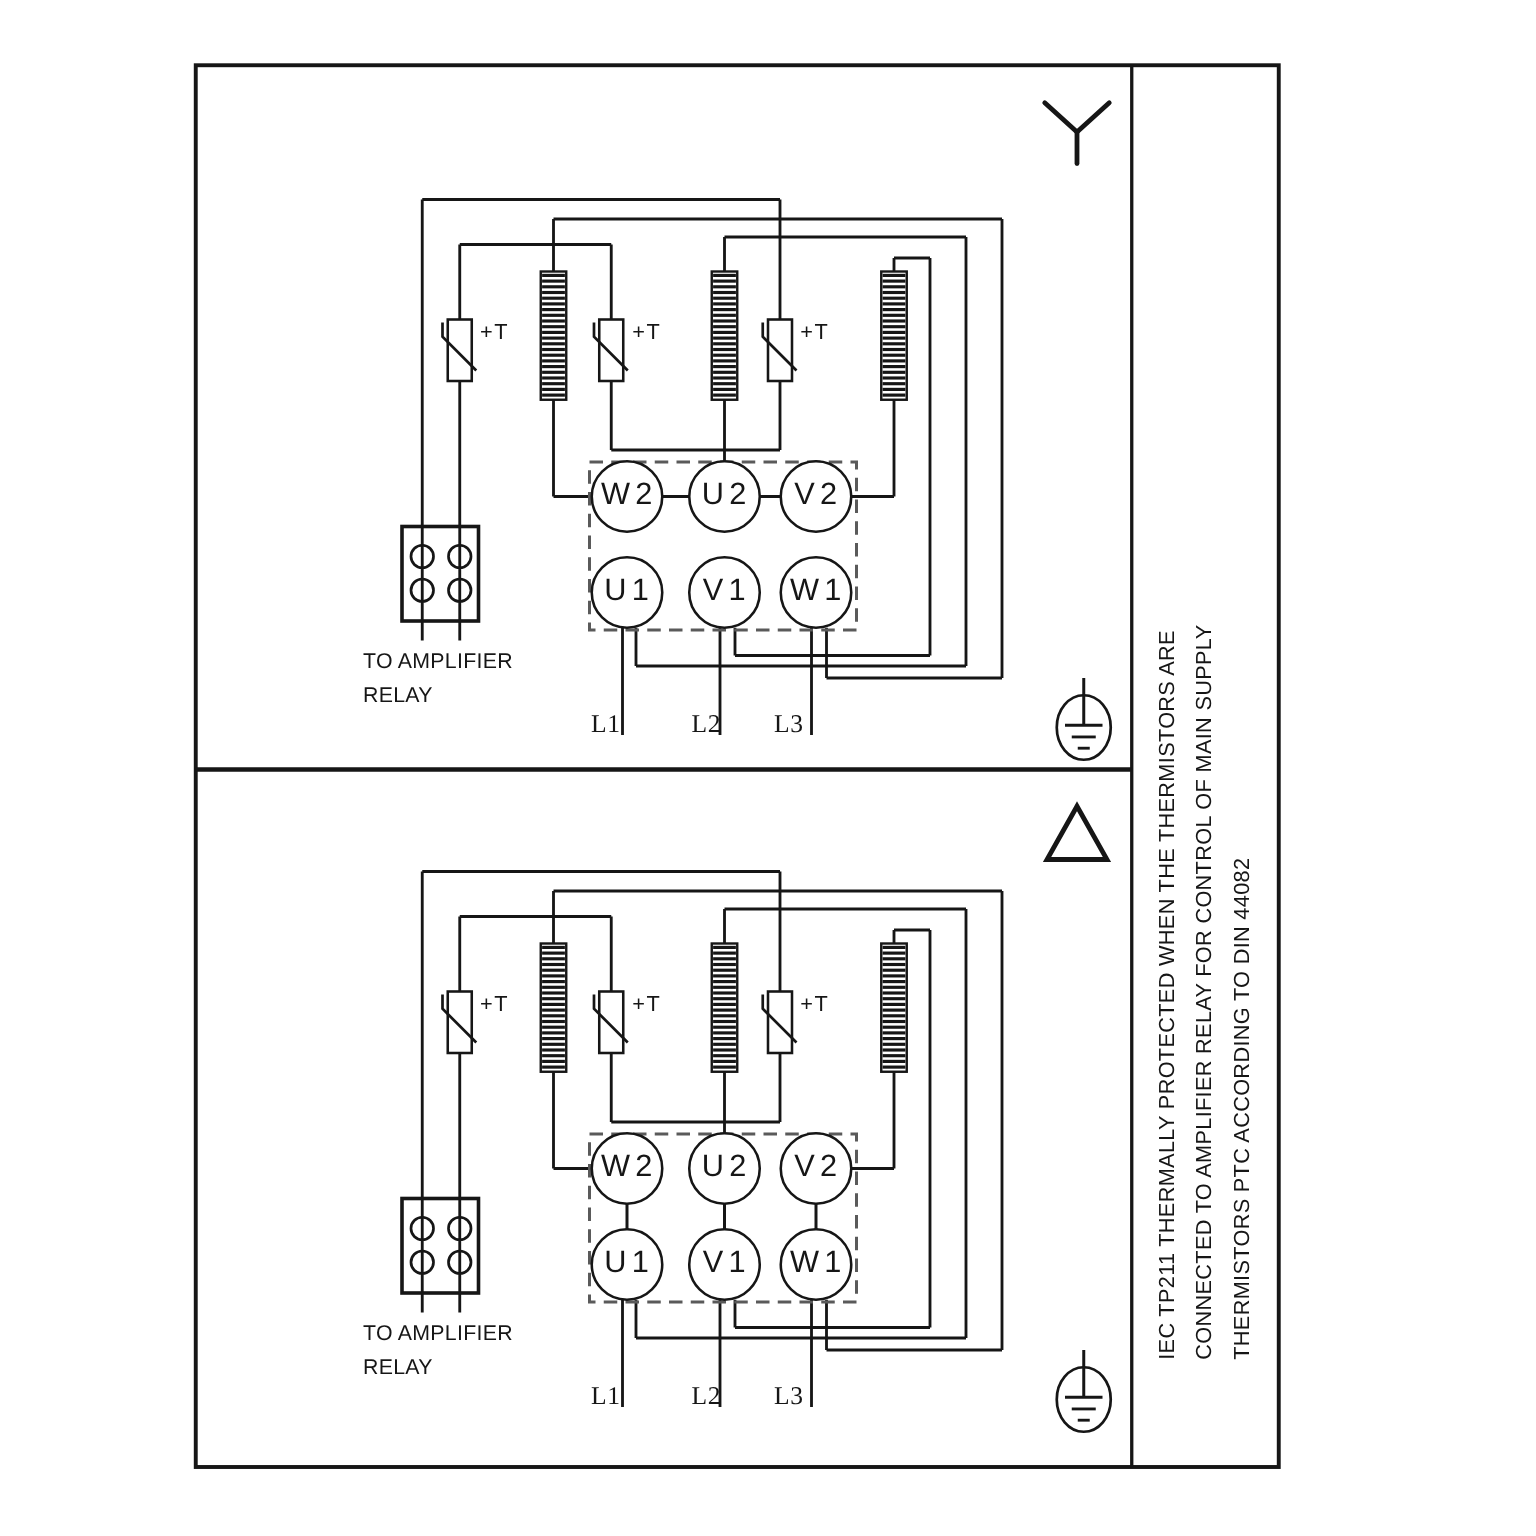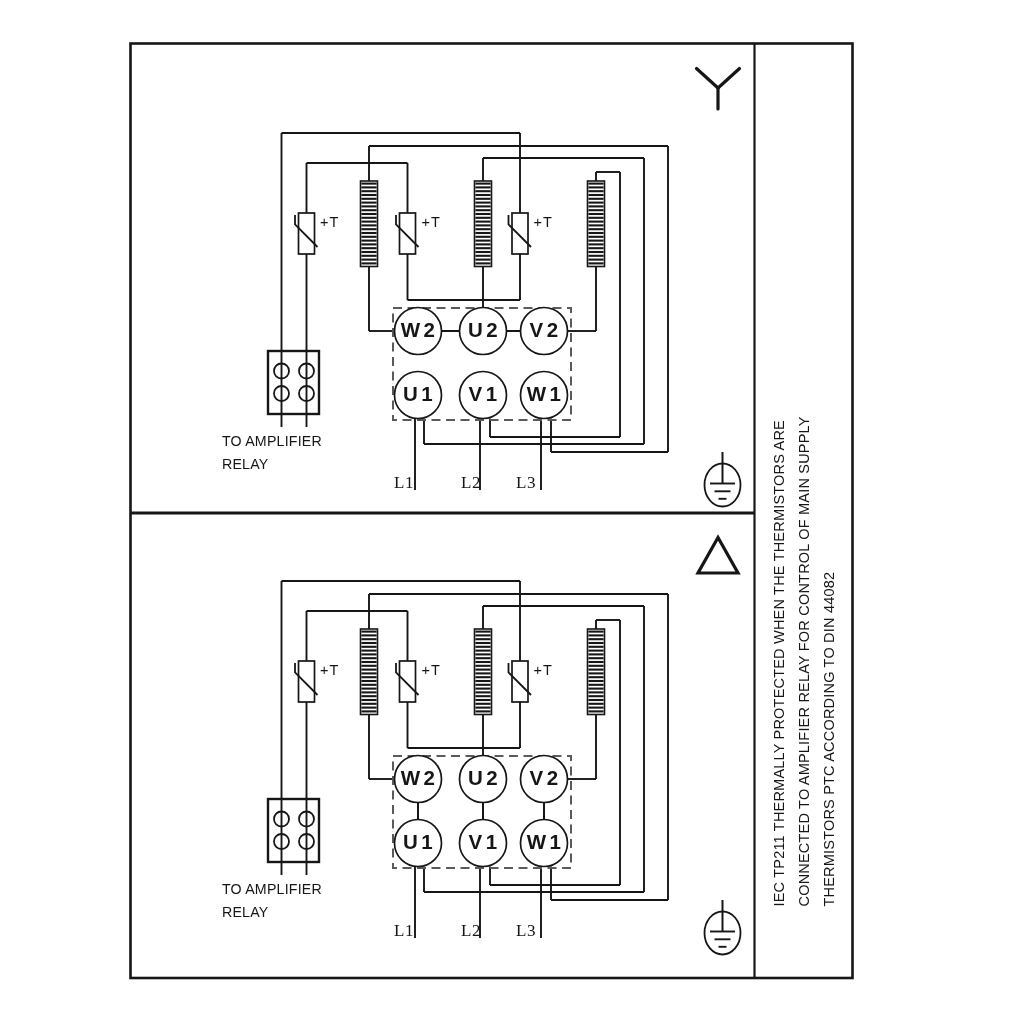--- a/index.html
+++ b/index.html
@@ -1,23 +1,23 @@
 <!DOCTYPE html>
 <html><head>
 <meta charset="utf-8">
 <style>
   html,body{margin:0;padding:0;background:#ffffff;}
   .canvas{position:relative;width:1024px;height:1024px;background:#ffffff;overflow:hidden;
           font-family:"Liberation Sans",sans-serif;color:#161616;}
   .canvas svg{position:absolute;left:0;top:0;}
   .term{position:absolute;transform:translate(-50%,-54%);font-size:20.5px;letter-spacing:3.5px;
-        padding-left:3px;white-space:nowrap;font-weight:bold;}
+        padding-left:3px;white-space:nowrap;}
   .pt{position:absolute;font-size:14.5px;letter-spacing:1px;white-space:nowrap;}
   .supply{position:absolute;font-size:17px;letter-spacing:.5px;white-space:nowrap;font-family:Liberation Serif, serif;}
-  .caption{position:absolute;font-size:14.2px;line-height:22.5px;letter-spacing:.2px;}
+  .caption{position:absolute;font-size:14.2px;line-height:22.5px;letter-spacing:.2px;margin-left:20px;}
   .sidebar-text{position:absolute;left:529px;top:598px;width:550px;height:75px;
                 transform:rotate(-90deg);font-size:14.5px;line-height:25px;letter-spacing:.2px;}
   .sidebar-text div{white-space:nowrap;padding-left:4px;}
 </style>
 </head>
 <body>
 
 <div class="canvas">
 
   <svg id="linework" width="1024" height="1024" viewBox="0 0 1024 1024">

